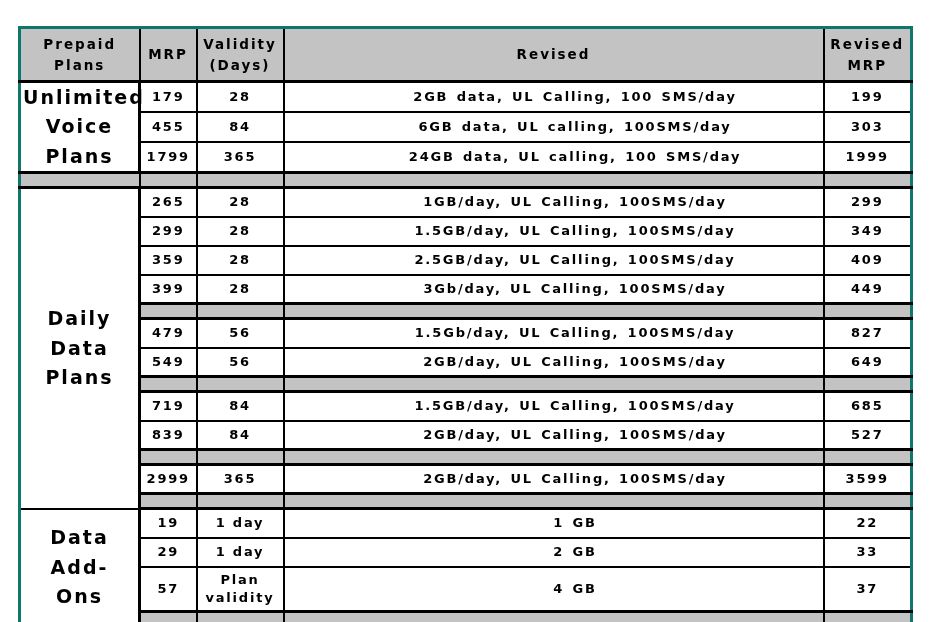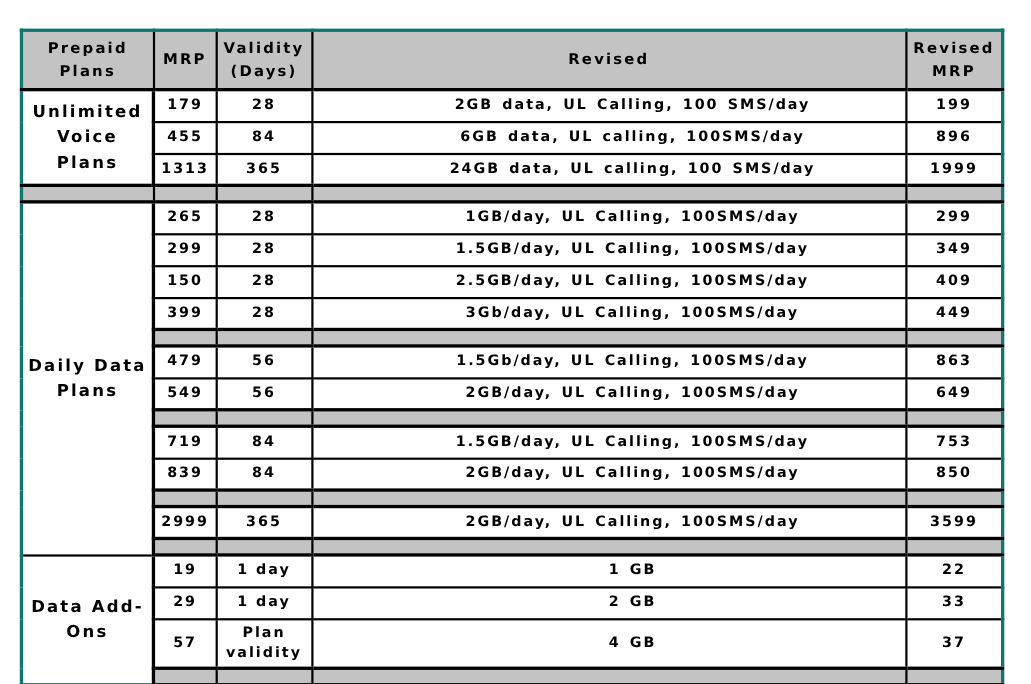--- a/index.html
+++ b/index.html
@@ -23,21 +23,21 @@
     padding:0 2px;font-size:13px;letter-spacing:1.8px;line-height:1.4;
   }
   th{
     background:#c3c3c3;border-bottom:3px solid #000;
     font-size:13.5px;letter-spacing:2px;height:51px;
   }
   .ln{display:block;line-height:1.55;}
   tr.r{height:29px;}
   tr.r-tall{height:45px;}
   td.label{
-    border-right:3px solid #000;font-size:15px;letter-spacing:2px;
+    border-right:3px solid #000;font-size:19px;letter-spacing:2px;
   }
   td.ben{word-spacing:2px;padding-left:45px;}
   tr.sp td{
     background:#c3c3c3;height:12px;padding:0;
     border-top:3px solid #000;border-bottom:3px solid #000;
   }
 </style>
 </head>
 <body>
 
@@ -79,24 +79,24 @@
     </td>
     <td>179</td>
     <td>28</td>
     <td class="ben">2GB data, UL Calling, 100 SMS/day</td>
     <td>199</td>
   </tr>
   <tr class="r">
     <td>455</td>
     <td>84</td>
     <td class="ben">6GB data, UL calling, 100SMS/day</td>
-    <td>896</td>
-  </tr>
-  <tr class="r">
-    <td>1313</td>
+    <td>303</td>
+  </tr>
+  <tr class="r">
+    <td>1799</td>
     <td>365</td>
     <td class="ben">24GB data, UL calling, 100 SMS/day</td>
     <td>1999</td>
   </tr>
 
   <tr class="sp">
     <td></td>
     <td></td>
     <td></td>
     <td></td>
@@ -113,66 +113,66 @@
     <td class="ben">1GB/day, UL Calling, 100SMS/day</td>
     <td>299</td>
   </tr>
   <tr class="r">
     <td>299</td>
     <td>28</td>
     <td class="ben">1.5GB/day, UL Calling, 100SMS/day</td>
     <td>349</td>
   </tr>
   <tr class="r">
-    <td>150</td>
+    <td>359</td>
     <td>28</td>
     <td class="ben">2.5GB/day, UL Calling, 100SMS/day</td>
     <td>409</td>
   </tr>
   <tr class="r">
     <td>399</td>
     <td>28</td>
     <td class="ben">3Gb/day, UL Calling, 100SMS/day</td>
     <td>449</td>
   </tr>
   <tr class="sp">
     <td></td>
     <td></td>
     <td></td>
     <td></td>
   </tr>
   <tr class="r">
     <td>479</td>
     <td>56</td>
     <td class="ben">1.5Gb/day, UL Calling, 100SMS/day</td>
-    <td>863</td>
+    <td>827</td>
   </tr>
   <tr class="r">
     <td>549</td>
     <td>56</td>
     <td class="ben">2GB/day, UL Calling, 100SMS/day</td>
     <td>649</td>
   </tr>
   <tr class="sp">
     <td></td>
     <td></td>
     <td></td>
     <td></td>
   </tr>
   <tr class="r">
     <td>719</td>
     <td>84</td>
     <td class="ben">1.5GB/day, UL Calling, 100SMS/day</td>
-    <td>753</td>
+    <td>685</td>
   </tr>
   <tr class="r">
     <td>839</td>
     <td>84</td>
     <td class="ben">2GB/day, UL Calling, 100SMS/day</td>
-    <td>850</td>
+    <td>527</td>
   </tr>
   <tr class="sp">
     <td></td>
     <td></td>
     <td></td>
     <td></td>
   </tr>
   <tr class="r">
     <td>2999</td>
     <td>365</td>

